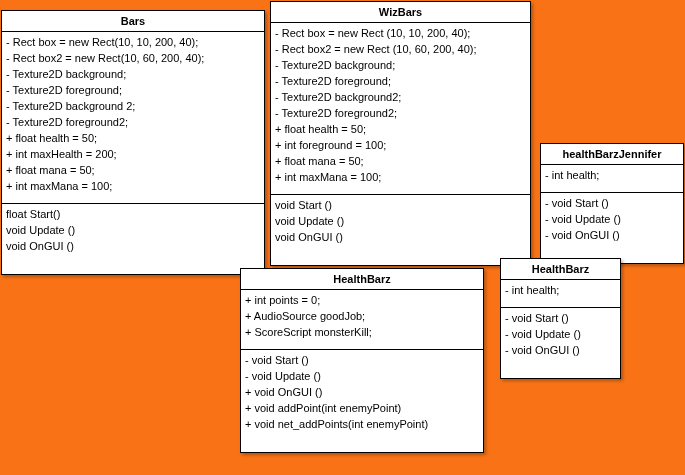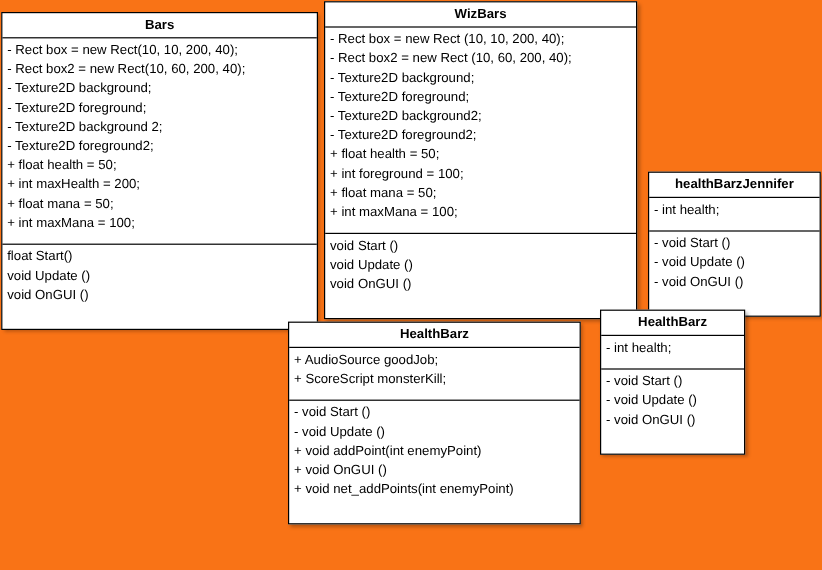--- a/index.html
+++ b/index.html
@@ -102,28 +102,29 @@
     <div class="uml-section methods">
         <div class="member-line">- void Start ()</div>
         <div class="member-line">- void Update ()</div>
         <div class="member-line">- void OnGUI ()</div>
       </div>
   </div>
 
   <div class="uml-class box-scoreScript">
     <div class="uml-title">HealthBarz</div>
     <div class="uml-section attrs">
+        <div class="member-line">+ int points = 0;</div>
         <div class="member-line">+ AudioSource goodJob;</div>
         <div class="member-line">+ ScoreScript monsterKill;</div>
       </div>
     <div class="uml-section methods">
         <div class="member-line">- void Start ()</div>
         <div class="member-line">- void Update ()</div>
+        <div class="member-line">+ void OnGUI ()</div>
         <div class="member-line">+ void addPoint(int enemyPoint)</div>
-        <div class="member-line">+ void OnGUI ()</div>
         <div class="member-line">+ void net_addPoints(int enemyPoint)</div>
       </div>
   </div>
 
   <div class="uml-class box-healthBarz">
     <div class="uml-title">HealthBarz</div>
     <div class="uml-section attrs">
         <div class="member-line">- int health;</div>
       </div>
     <div class="uml-section methods">

